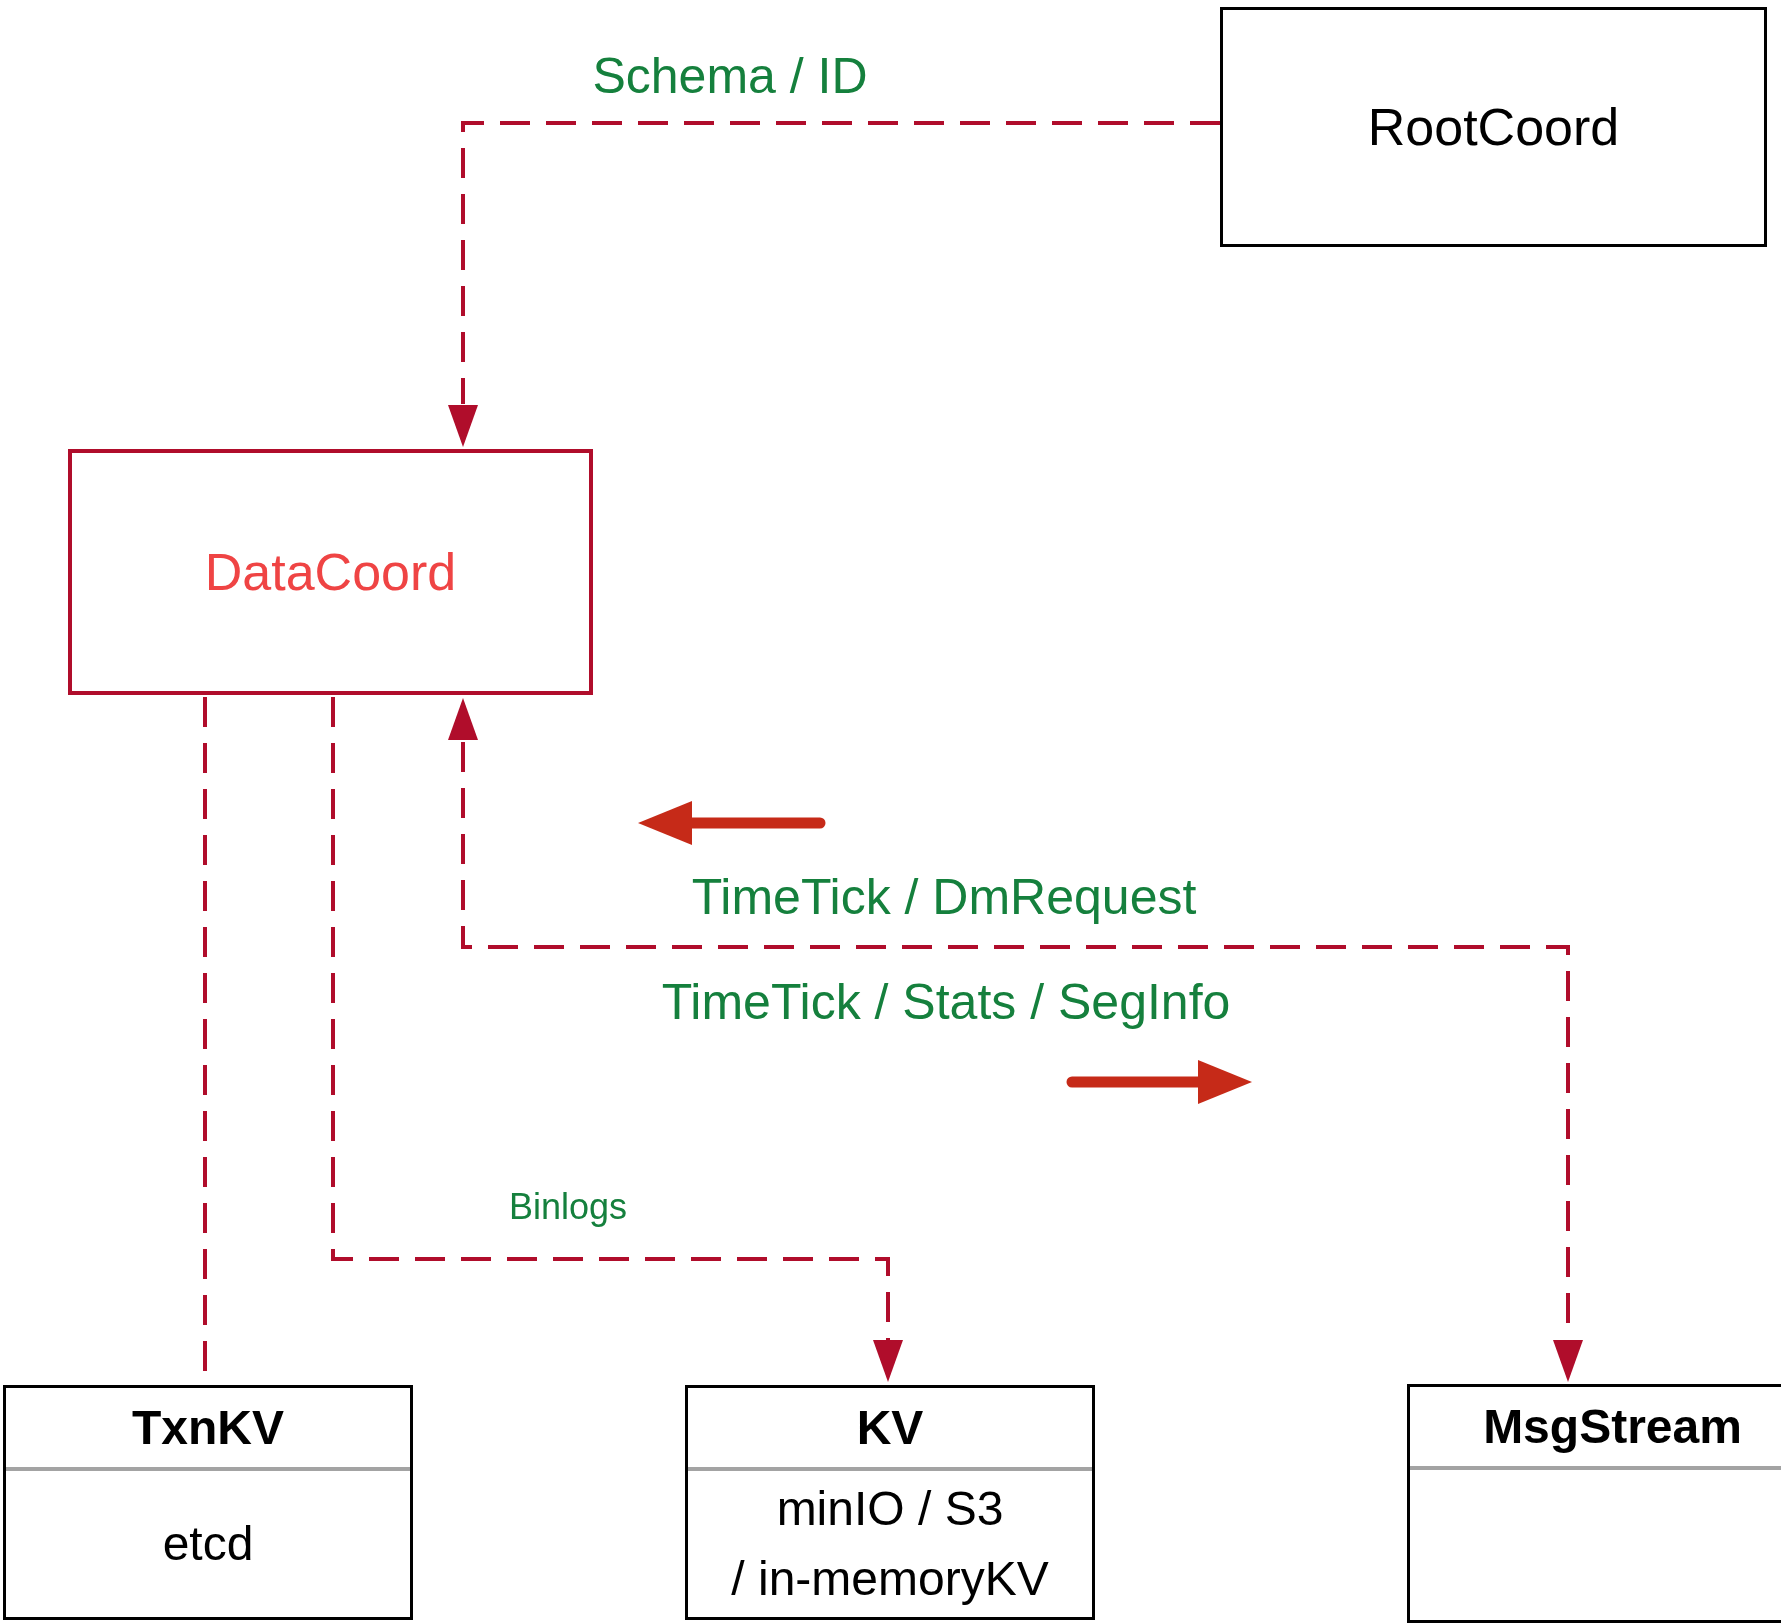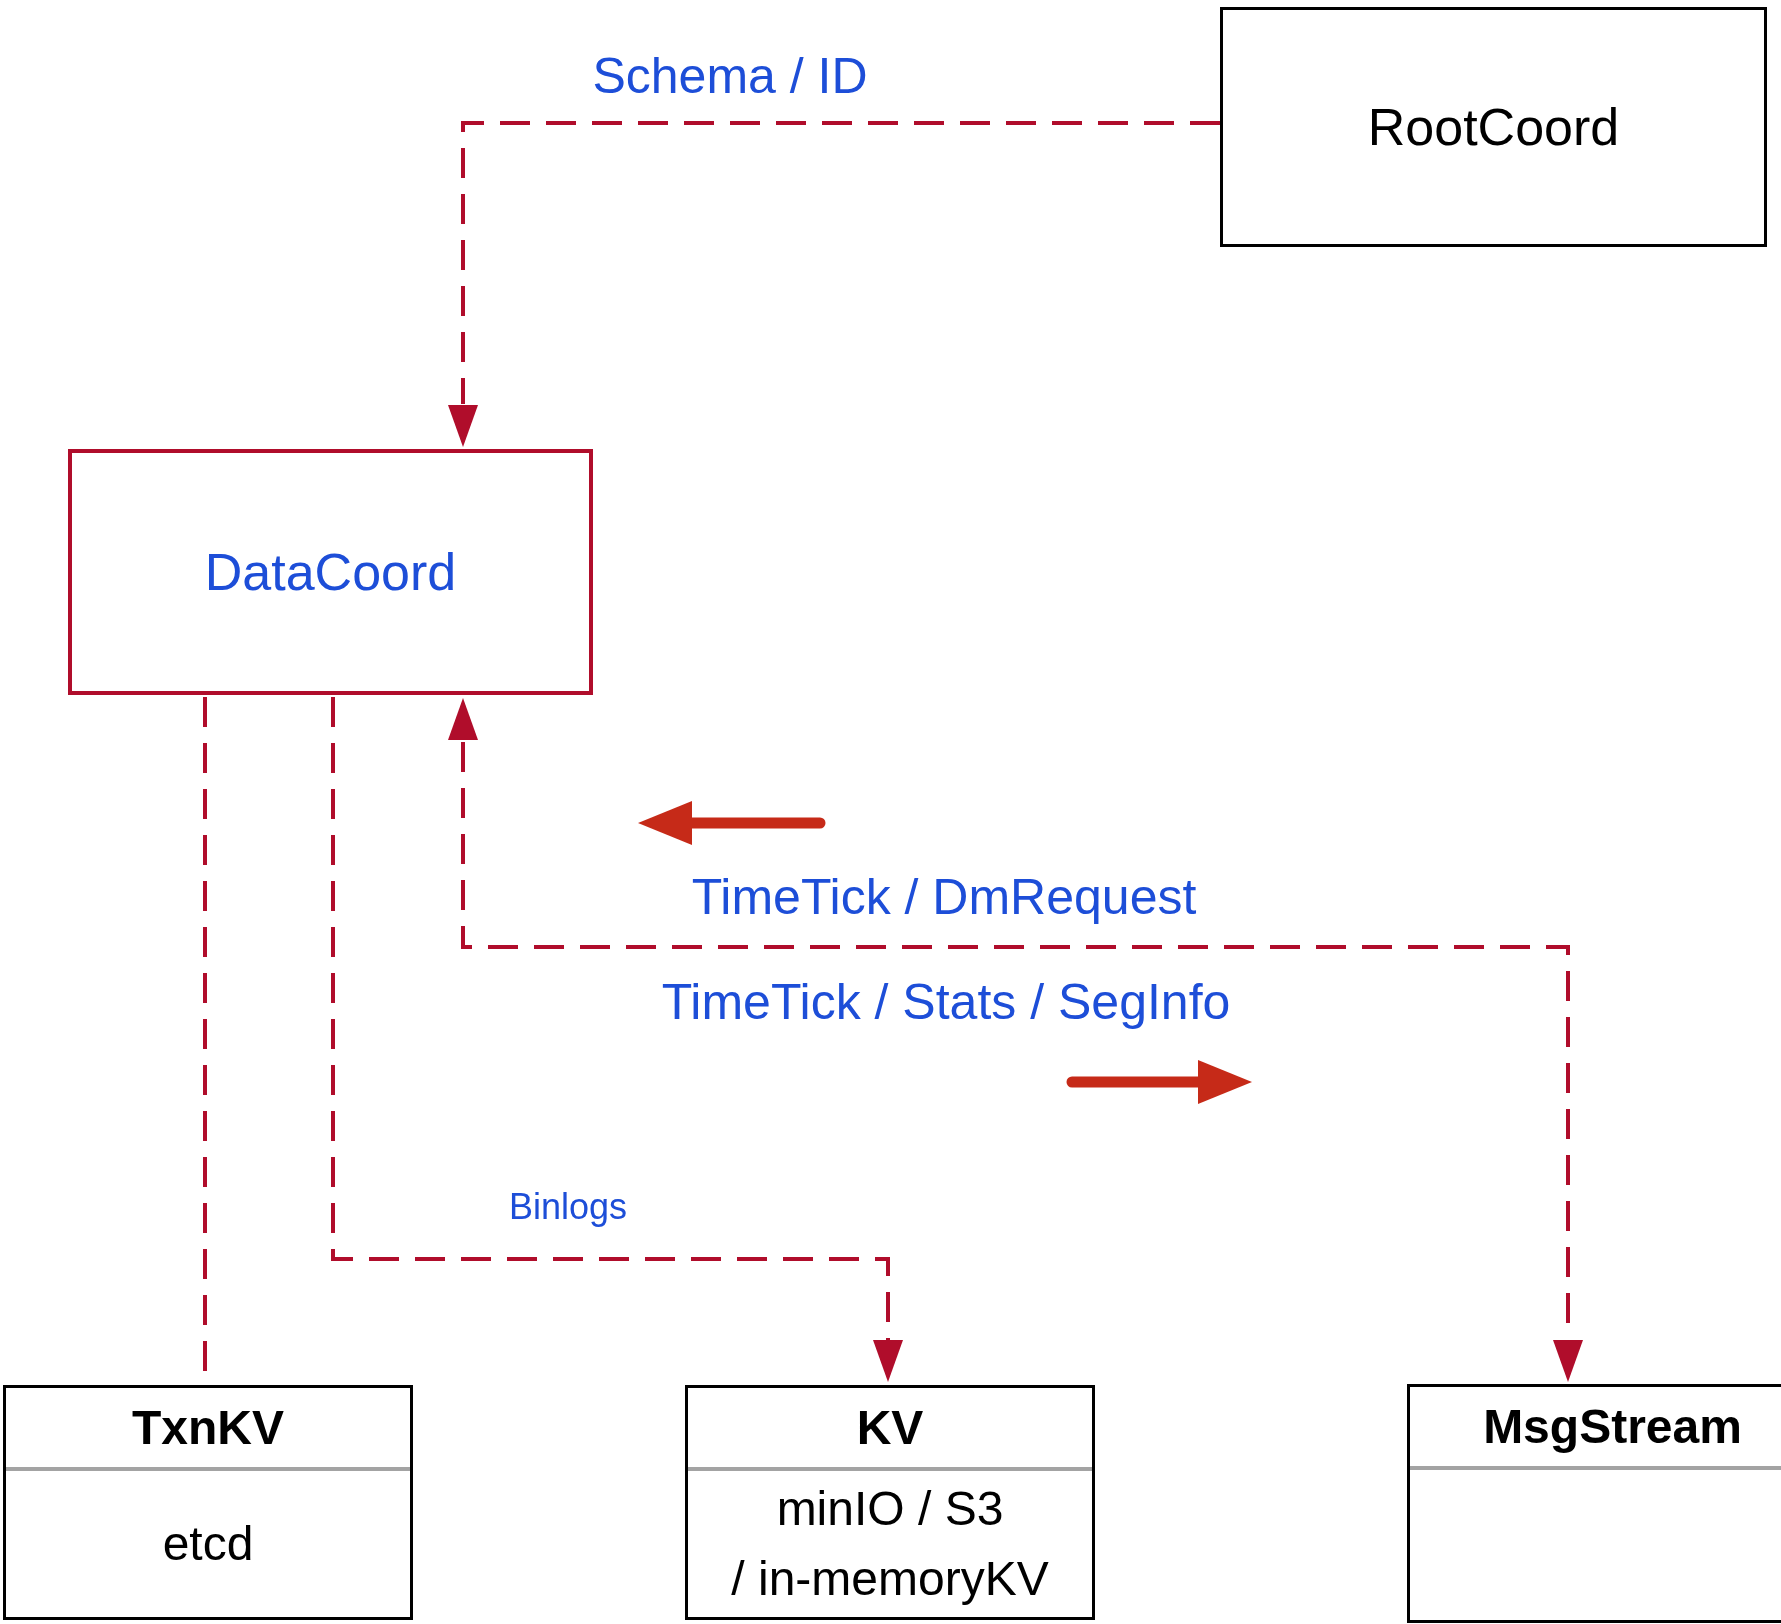--- a/index.html
+++ b/index.html
@@ -29,21 +29,21 @@
     align-items: center;
     justify-content: center;
   }
   .node.simple {
     border: 3px solid #000000;
     font-size: 52px;
     color: #000000;
   }
   .node.accent {
     border: 4px solid #b00d2b;
-    color: #1d4ed8;
+    color: #ef4444;
   }
   .tablebox {
     position: absolute;
     box-sizing: border-box;
     border: 3px solid #000000;
     background: #ffffff;
     display: flex;
     flex-direction: column;
   }
   .tablebox .hdr {
@@ -67,21 +67,21 @@
     line-height: 70px;
     color: #000000;
     text-align: center;
   }
   .edge-label {
     position: absolute;
     transform: translateX(-50%);
     white-space: nowrap;
     font-size: 50px;
     line-height: 1;
-    color: #1d4ed8;
+    color: #15803d;
   }
   .edge-label.small { font-size: 36px; }
 </style>
 </head>
 <body>
 
 <div class="canvas">
 
   <svg class="wires" viewBox="0 0 1781 1624" xmlns="http://www.w3.org/2000/svg">
 

